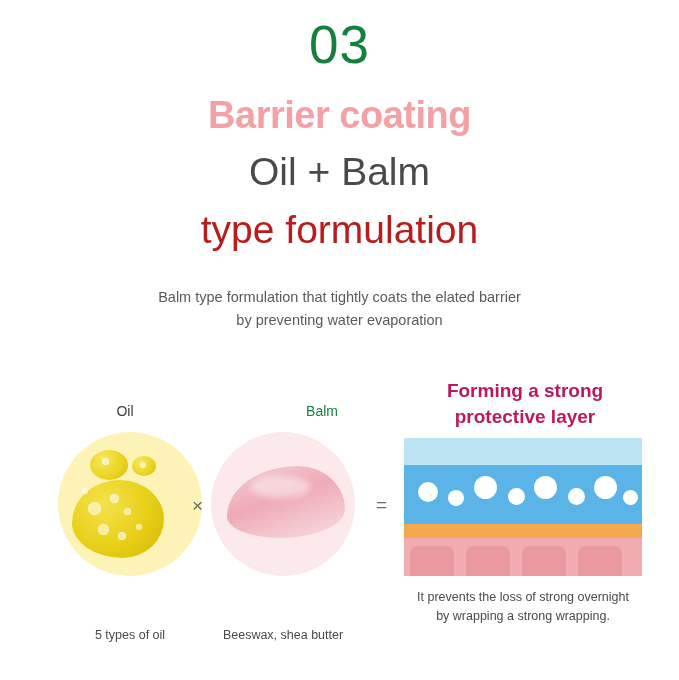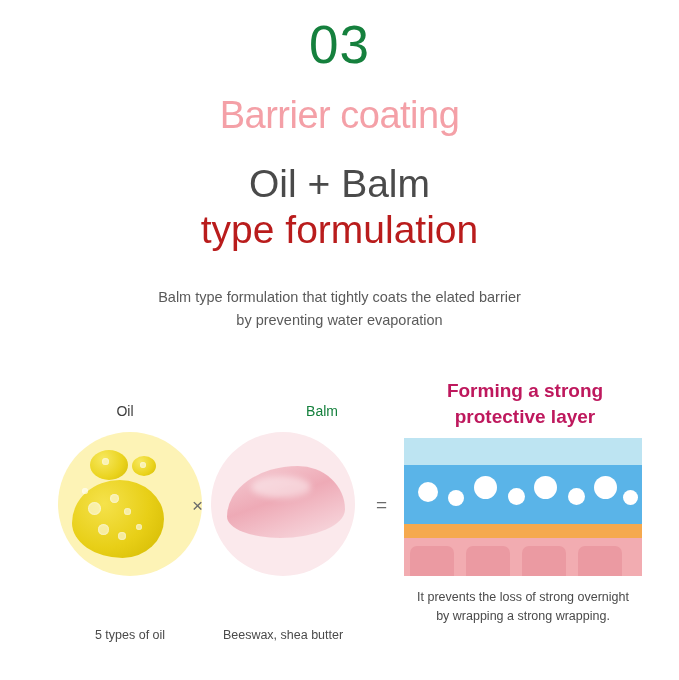--- a/index.html
+++ b/index.html
@@ -34,34 +34,33 @@
     letter-spacing: 1px;
     font-family: "Liberation Sans", sans-serif;
   }
   .headline-pink {
     position: absolute;
     top: 94px;
     left: 0;
     width: 679px;
     text-align: center;
     font-size: 38px;
-    font-weight: 400;
+    font-weight: 700;
     color: #f4a0a7;
     letter-spacing: -0.5px;
   }
   .headline-dark-1 {
     position: absolute;
     top: 150px;
     left: 0;
     width: 679px;
     text-align: center;
     font-size: 39px;
     font-weight: 400;
     color: #4a4a4a;
-    margin-top: 12px;
   }
   .headline-dark-2 {
     position: absolute;
     top: 208px;
     left: 0;
     width: 679px;
     text-align: center;
     font-size: 39px;
     font-weight: 400;
     color: #b91c1c;

